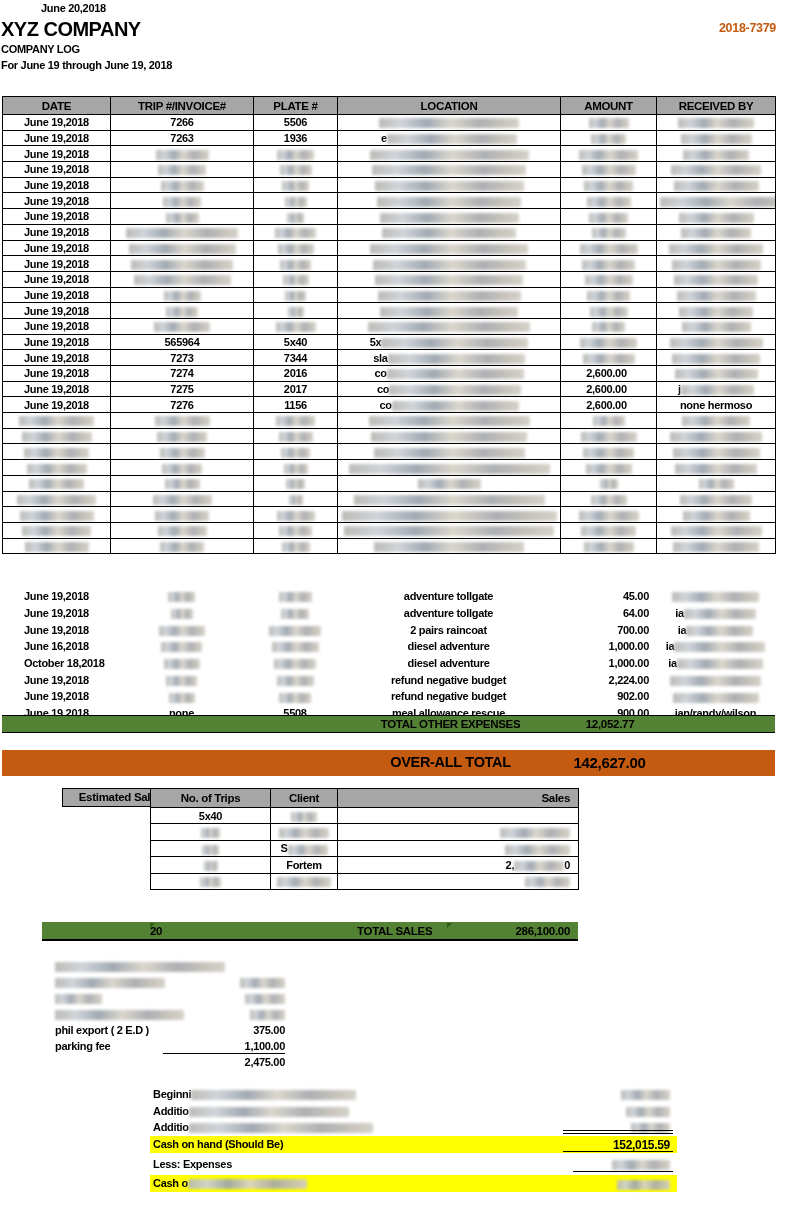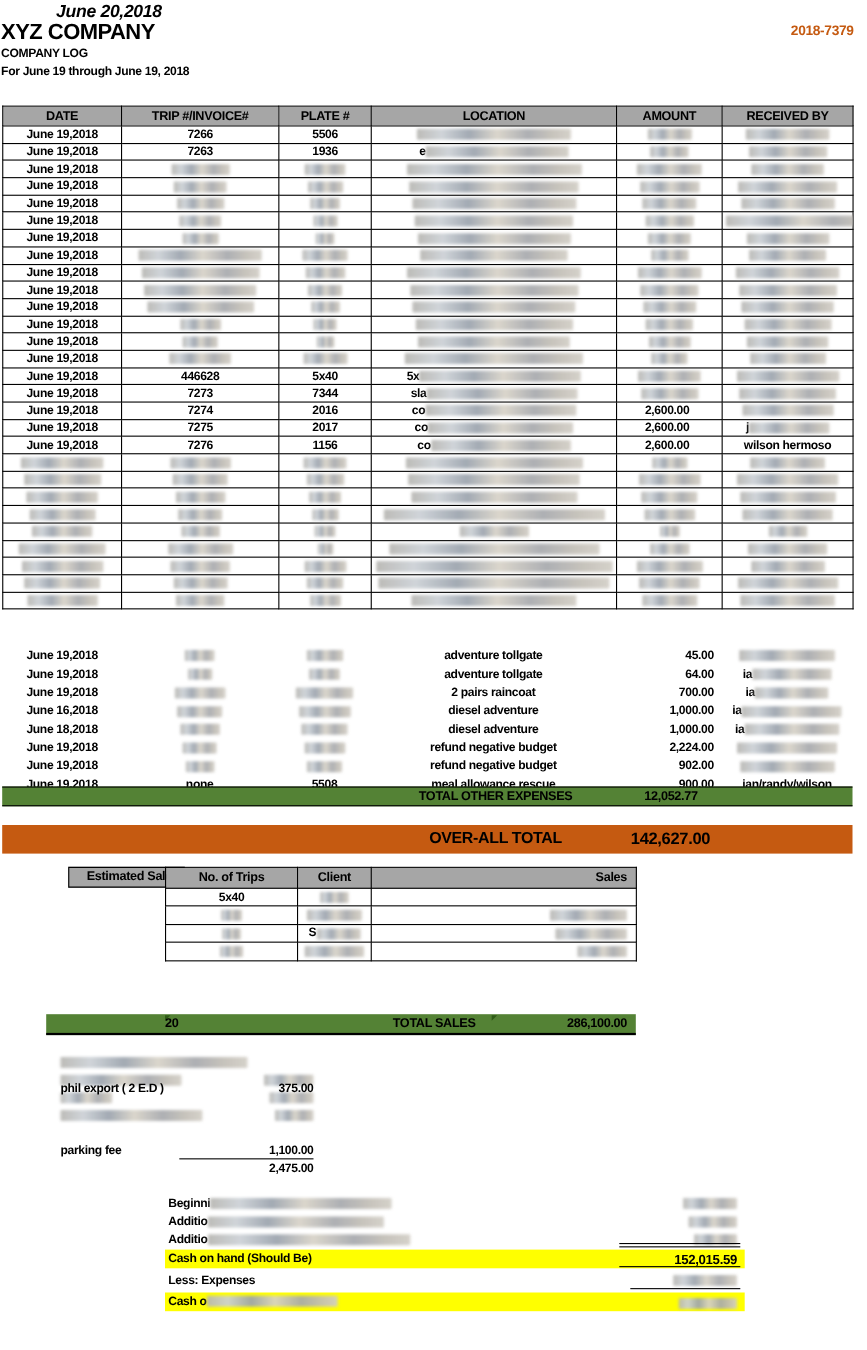--- a/index.html
+++ b/index.html
@@ -13,21 +13,21 @@
   .abs { position:absolute; }
 
   
   .red {
     display:inline-block; height:10px; vertical-align:middle; border-radius:1px;
     background:linear-gradient(90deg,#b7b6b2 0%,#ccd1d6 16%,#9ba3ad 34%,#d8d3c8 52%,#a7a9ad 72%,#c3bfb7 88%,#d2cec6 100%);
     filter:blur(1.6px); opacity:.92;
   }
 
   
-  .h-date { left:51px; top:2px; font-size:16px;font-style:italic; }
+  .h-date { left:41px; top:2px; font-size:11px; }
   .h-company { left:1px; top:18px; font-size:20px; letter-spacing:-0.5px; }
   .h-ref { left:600px; top:21px; width:176px; text-align:right; font-size:12.5px; color:#c55a11; }
   .h-doc { left:1px; top:43px; font-size:11px; }
   .h-period { left:1px; top:59px; font-size:11px; }
 
   
   .t-wrap1 { left:2px; top:96px; width:773px; }
   table { border-collapse:collapse; table-layout:fixed; width:100%; }
   .t1 th, .t1 td { overflow:hidden; white-space:nowrap; }
   .t1 th {
@@ -218,21 +218,21 @@
           <tr>
             <td>June 19,2018</td>
             <td><span class="red" style="width: 56px;"></span></td>
             <td><span class="red" style="width: 40px;"></span></td>
             <td><span class="red" style="width: 162px;"></span></td>
             <td><span class="red" style="width: 33px;"></span></td>
             <td><span class="red" style="width: 69px;"></span></td>
           </tr>
           <tr>
             <td>June 19,2018</td>
-            <td>446628</td>
+            <td>565964</td>
             <td>5x40</td>
             <td><span>5x</span><span class="red" style="width: 147px;"></span></td>
             <td><span class="red" style="width: 57px;"></span></td>
             <td><span class="red" style="width: 93px;"></span></td>
           </tr>
           <tr>
             <td>June 19,2018</td>
             <td>7273</td>
             <td>7344</td>
             <td><span>sla</span><span class="red" style="width: 137px;"></span></td>
@@ -254,21 +254,21 @@
             <td><span>co</span><span class="red" style="width: 132px;"></span></td>
             <td class="amt">2,600.00</td>
             <td><span>j</span><span class="red" style="width: 73px;"></span></td>
           </tr>
           <tr>
             <td>June 19,2018</td>
             <td>7276</td>
             <td>1156</td>
             <td><span>co</span><span class="red" style="width: 127px;"></span></td>
             <td class="amt">2,600.00</td>
-            <td>wilson hermoso</td>
+            <td>none hermoso</td>
           </tr>
           <tr>
             <td><span class="red" style="width: 75px;"></span></td>
             <td><span class="red" style="width: 55px;"></span></td>
             <td><span class="red" style="width: 39px;"></span></td>
             <td><span class="red" style="width: 161px;"></span></td>
             <td><span class="red" style="width: 32px;"></span></td>
             <td><span class="red" style="width: 68px;"></span></td>
           </tr>
           <tr>
@@ -377,21 +377,21 @@
           </tr>
           <tr>
             <td class="date">June 16,2018</td>
             <td><span class="red" style="width: 41px;"></span></td>
             <td><span class="red" style="width: 47px;"></span></td>
             <td>diesel adventure</td>
             <td class="amt">1,000.00</td>
             <td><span>ia</span><span class="red" style="width: 91px;"></span></td>
           </tr>
           <tr>
-            <td class="date">June 18,2018</td>
+            <td class="date">October 18,2018</td>
             <td><span class="red" style="width: 36px;"></span></td>
             <td><span class="red" style="width: 42px;"></span></td>
             <td>diesel adventure</td>
             <td class="amt">1,000.00</td>
             <td><span>ia</span><span class="red" style="width: 86px;"></span></td>
           </tr>
           <tr>
             <td class="date">June 19,2018</td>
             <td><span class="red" style="width: 31px;"></span></td>
             <td><span class="red" style="width: 37px;"></span></td>
@@ -454,20 +454,25 @@
             <td><span class="red" style="width: 19px;"></span></td>
             <td><span class="red" style="width: 50px;"></span></td>
             <td class="amt"><span class="red" style="width: 70px;"></span></td>
           </tr>
           <tr>
             <td><span class="red" style="width: 17px;"></span></td>
             <td><span>S</span><span class="red" style="width: 40px;"></span></td>
             <td class="amt"><span class="red" style="width: 65px;"></span></td>
           </tr>
           <tr>
+            <td><span class="red" style="width: 14px;"></span></td>
+            <td>Fortem</td>
+            <td class="amt"><span>2,</span><span class="red" style="width: 50px;"></span><span>0</span></td>
+          </tr>
+          <tr>
             <td><span class="red" style="width: 21px;"></span></td>
             <td><span class="red" style="width: 54px;"></span></td>
             <td class="amt"><span class="red" style="width: 45px;"></span></td>
           </tr>
         </tbody>
     </table>
   </div>
   <div class="abs salesbar">
     <span class="tri" style="left:108px; top:1px"></span>
     <span class="tri" style="left:405px; top:1px"></span>
@@ -486,21 +491,21 @@
         <span class="a"><span class="red" style="width: 45px;"></span></span>
       </div>
       <div class="misc-row" style="top: 992px;">
         <span class="l"><span class="red" style="width: 47px;"></span></span>
         <span class="a"><span class="red" style="width: 40px;"></span></span>
       </div>
       <div class="misc-row" style="top: 1008px;">
         <span class="l"><span class="red" style="width: 129px;"></span></span>
         <span class="a"><span class="red" style="width: 35px;"></span></span>
       </div>
-      <div class="misc-row" style="top: 984px; padding-left: 40px;">
+      <div class="misc-row" style="top: 1024px; padding-left: 40px;">
         <span class="l">phil export ( 2 E.D )</span>
         <span class="a">375.00</span>
       </div>
       <div class="misc-row" style="top: 1040px;">
         <span class="l">parking fee</span>
         <span class="a">1,100.00</span>
       </div>
       <div class="misc-row" style="top: 1056px;">
         <span class="l"></span>
         <span class="a">2,475.00</span>

